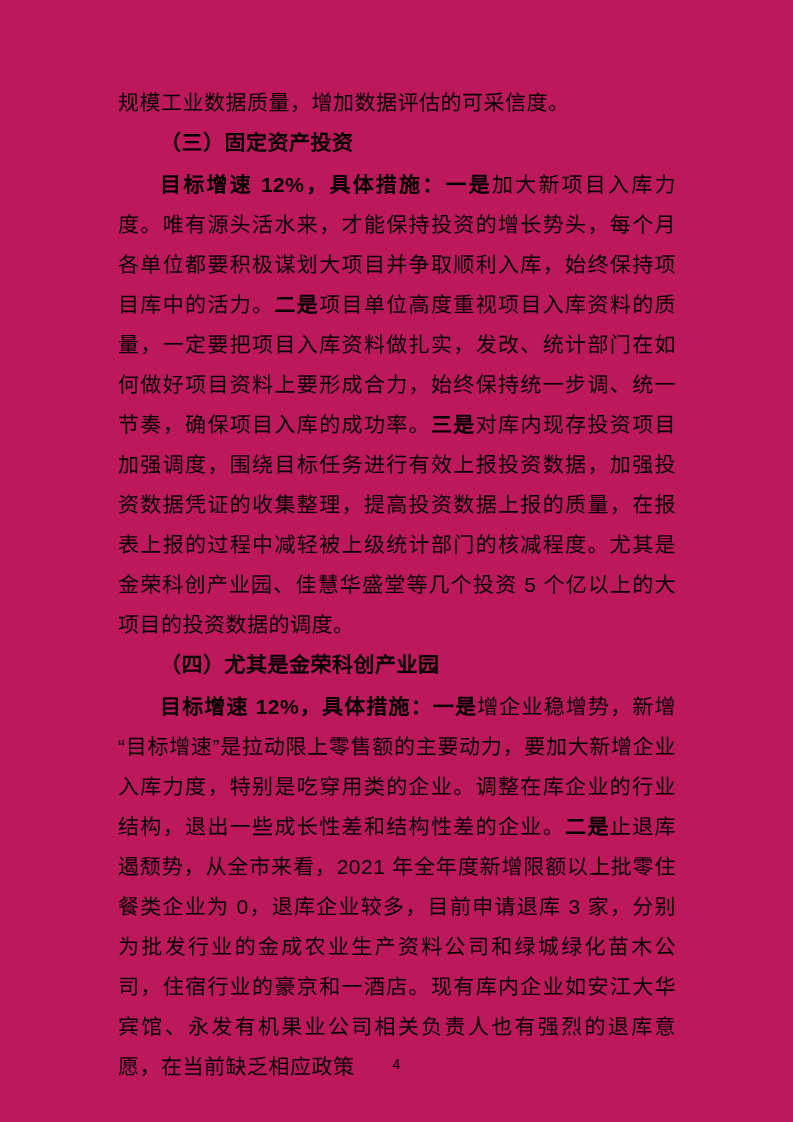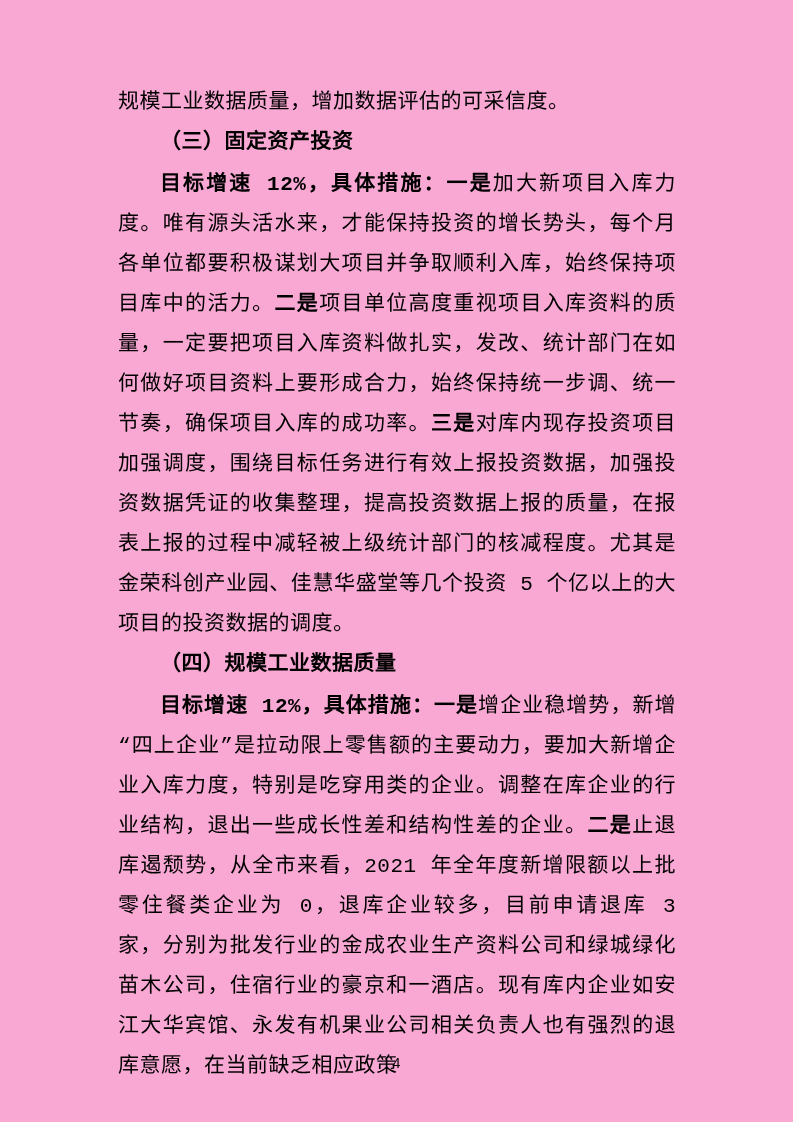--- a/index.html
+++ b/index.html
@@ -2,23 +2,23 @@
 <html lang="zh-CN"><head>
 <meta charset="utf-8">
 <style>
   * { margin: 0; padding: 0; box-sizing: border-box; }
   html, body { background: #ffffff; }
   .page {
     position: relative;
     width: 793px;
     height: 1122px;
     margin: 0 auto;
-    background: #f9a8d4;
+    background: #be185d;
     color: #000000;
-    font-family: Liberation Mono, monospace;
+    font-family: Liberation Sans, sans-serif;
     overflow: hidden;
   }
   .content {
     position: absolute;
     left: 118px;
     right: 117px;
     top: 83px;
     font-size: 21px;
     line-height: 40px;
     text-align: justify;
@@ -55,23 +55,23 @@
 
     <p class="heading">
       <span>（三）固定资产投资</span>
     </p>
 
     <p class="body">
       <span class="bold">目标增速 12%，具体措施：一是</span><span>加大新项目入库力度。唯有源头活水来，才能保持投资的增长势头，每个月各单位都要积极谋划大项目并争取顺利入库，始终保持项目库中的活力。</span><span class="bold">二是</span><span>项目单位高度重视项目入库资料的质量，一定要把项目入库资料做扎实，发改、统计部门在如何做好项目资料上要形成合力，始终保持统一步调、统一节奏，确保项目入库的成功率。</span><span class="bold">三是</span><span>对库内现存投资项目加强调度，围绕目标任务进行有效上报投资数据，加强投资数据凭证的收集整理，提高投资数据上报的质量，在报表上报的过程中减轻被上级统计部门的核减程度。尤其是金荣科创产业园、佳慧华盛堂等几个投资 5 个亿以上的大项目的投资数据的调度。</span>
     </p>
 
     <p class="heading">
-      <span>（四）规模工业数据质量</span>
+      <span>（四）尤其是金荣科创产业园</span>
     </p>
 
     <p class="body">
-      <span class="bold">目标增速 12%，具体措施：一是</span><span>增企业稳增势，新增“四上企业”是拉动限上零售额的主要动力，要加大新增企业入库力度，特别是吃穿用类的企业。调整在库企业的行业结构，退出一些成长性差和结构性差的企业。</span><span class="bold">二是</span><span>止退库遏颓势，从全市来看，2021 年全年度新增限额以上批零住餐类企业为 0，退库企业较多，目前申请退库 3 家，分别为批发行业的金成农业生产资料公司和绿城绿化苗木公司，住宿行业的豪京和一酒店。现有库内企业如安江大华宾馆、永发有机果业公司相关负责人也有强烈的退库意愿，在当前缺乏相应政策</span>
+      <span class="bold">目标增速 12%，具体措施：一是</span><span>增企业稳增势，新增“目标增速”是拉动限上零售额的主要动力，要加大新增企业入库力度，特别是吃穿用类的企业。调整在库企业的行业结构，退出一些成长性差和结构性差的企业。</span><span class="bold">二是</span><span>止退库遏颓势，从全市来看，2021 年全年度新增限额以上批零住餐类企业为 0，退库企业较多，目前申请退库 3 家，分别为批发行业的金成农业生产资料公司和绿城绿化苗木公司，住宿行业的豪京和一酒店。现有库内企业如安江大华宾馆、永发有机果业公司相关负责人也有强烈的退库意愿，在当前缺乏相应政策</span>
     </p>
 
   </div>
 
   <div class="page-number">4</div>
 </div>
 
 </body></html>

